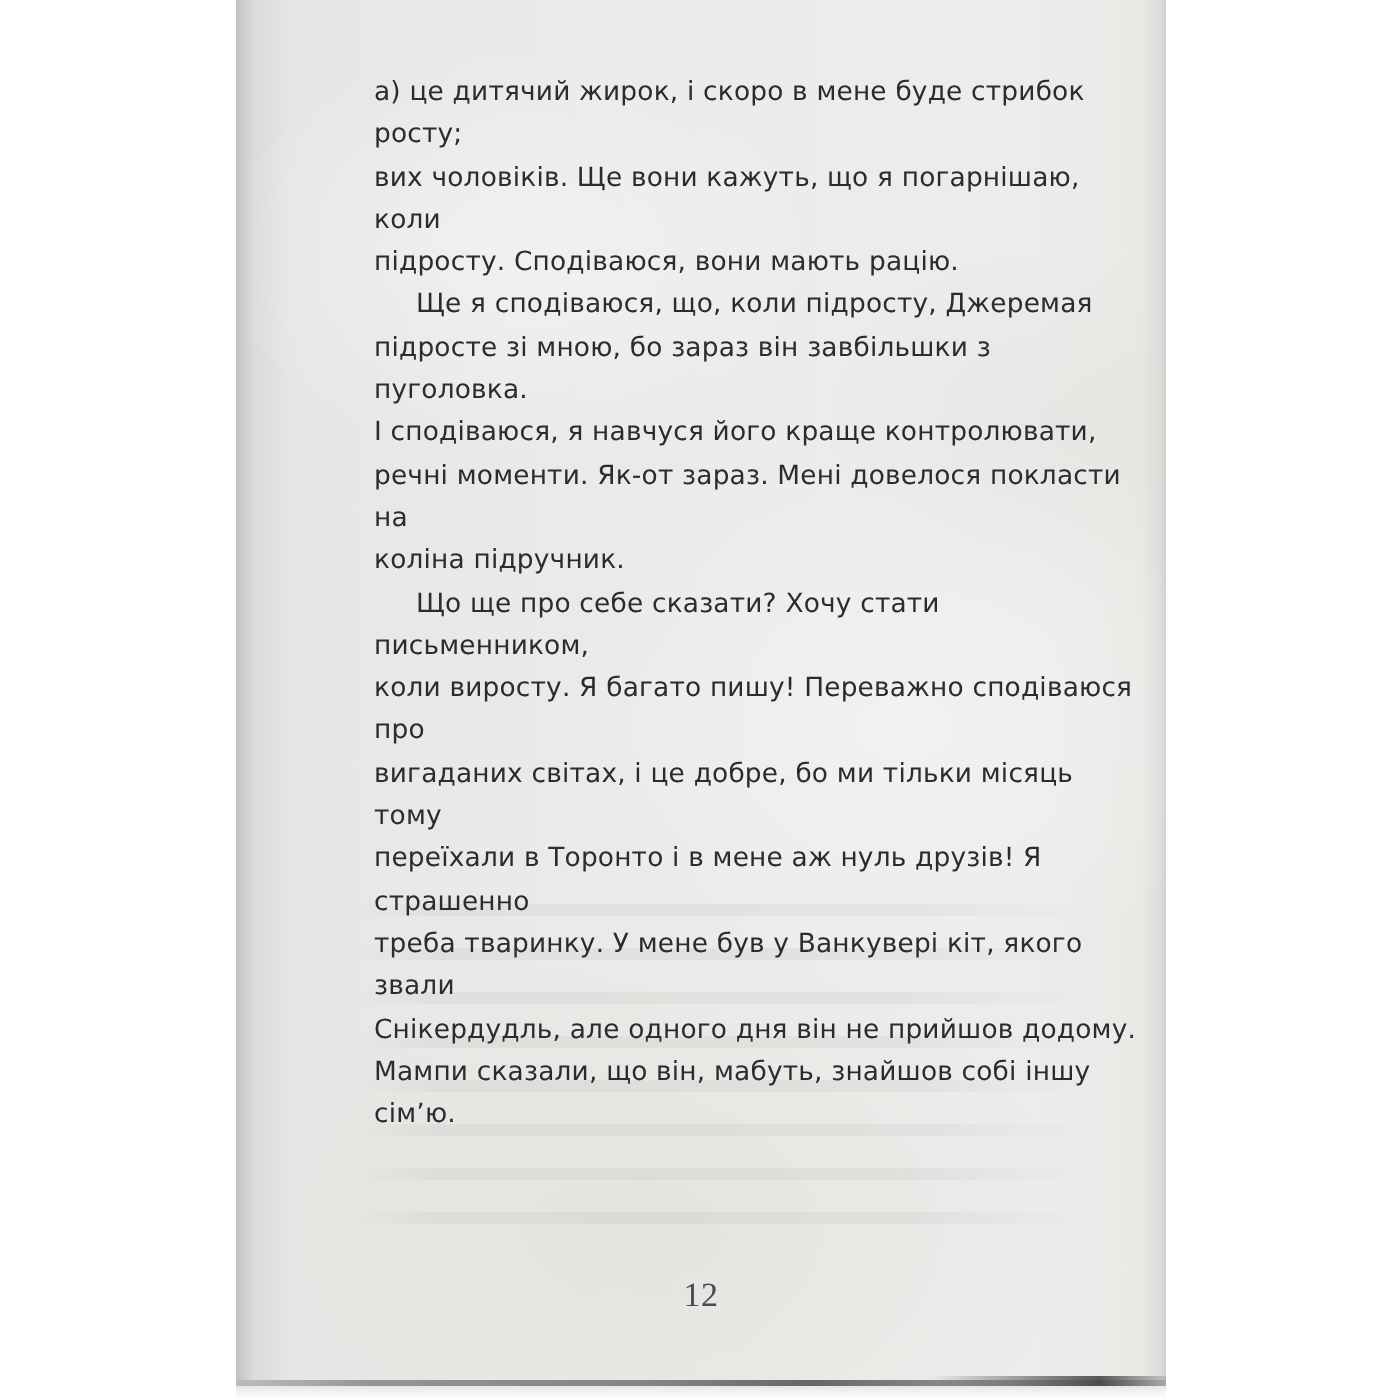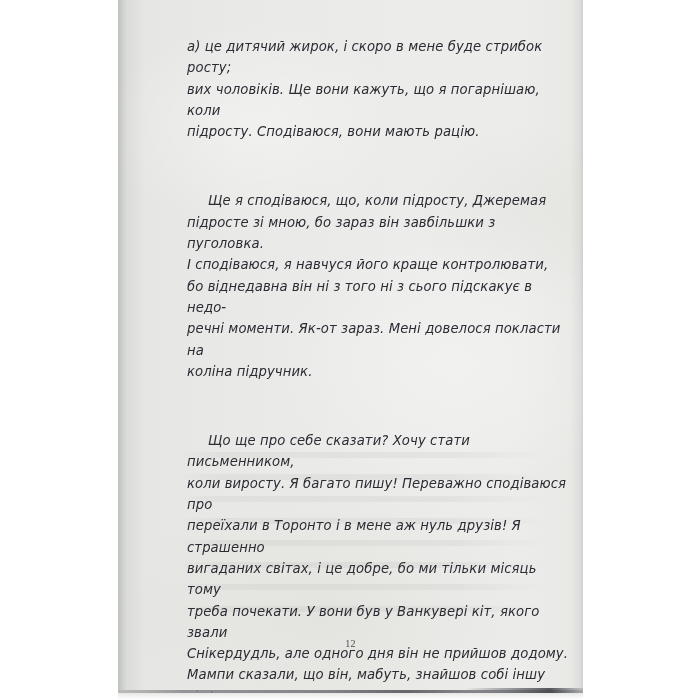--- a/index.html
+++ b/index.html
@@ -137,36 +137,34 @@
     color: #2b2c33;
     font-family: "DejaVu Sans", "Liberation Sans", sans-serif;
     font-size: 13.2px;
     line-height: 21.3px;
     letter-spacing: 0.1px;
   }
 
   .para {
     margin: 0;
     text-align: left;
-    font-style: italic;
   }
   .para.indent {
     text-indent: 21px;
-    margin-top: 48px;
   }
 
   
   #page-number {
     position: absolute;
     left: 0;
     top: 638px;
     width: 465px;
     text-align: center;
     font-family: "Liberation Serif", "DejaVu Serif", serif;
-    font-size: 10px;
+    font-size: 17px;
     color: #4a4b50;
     letter-spacing: 0.3px;
   }
 </style>
 </head>
 <body>
 
 <div id="scene">
 
   <div id="book-page">
@@ -177,29 +175,28 @@
 
     <div id="text-column">
 
       <p class="para">а) це дитячий жирок, і скоро в мене буде стрибок росту;</p>
       <p class="para">вих чоловіків. Ще вони кажуть, що я погарнішаю, коли</p>
       <p class="para">підросту. Сподіваюся, вони мають рацію.</p>
 
       <p class="para indent">Ще я сподіваюся, що, коли підросту, Джеремая</p>
       <p class="para">підросте зі мною, бо зараз він завбільшки з пуголовка.</p>
       <p class="para">І сподіваюся, я навчуся його краще контролювати,</p>
-      <p class="para">бо віднедавна він ні з того ні з сього підскакує в недо-</p>
       <p class="para">речні моменти. Як-от зараз. Мені довелося покласти на</p>
       <p class="para">коліна підручник.</p>
 
       <p class="para indent">Що ще про себе сказати? Хочу стати письменником,</p>
       <p class="para">коли виросту. Я багато пишу! Переважно сподіваюся про</p>
+      <p class="para">вигаданих світах, і це добре, бо ми тільки місяць тому</p>
       <p class="para">переїхали в Торонто і в мене аж нуль друзів! Я страшенно</p>
-      <p class="para">вигаданих світах, і це добре, бо ми тільки місяць тому</p>
-      <p class="para">треба почекати. У вони був у Ванкувері кіт, якого звали</p>
+      <p class="para">треба тваринку. У мене був у Ванкувері кіт, якого звали</p>
       <p class="para">Снікердудль, але одного дня він не прийшов додому.</p>
       <p class="para">Мампи сказали, що він, мабуть, знайшов собі іншу сім’ю.</p>
 
     </div>
 
     <div id="page-number">12</div>
 
     <div id="page-bottom-edge"></div>
     <div id="book-block-dark"></div>
     <div id="page-bottom-shadow"></div>

